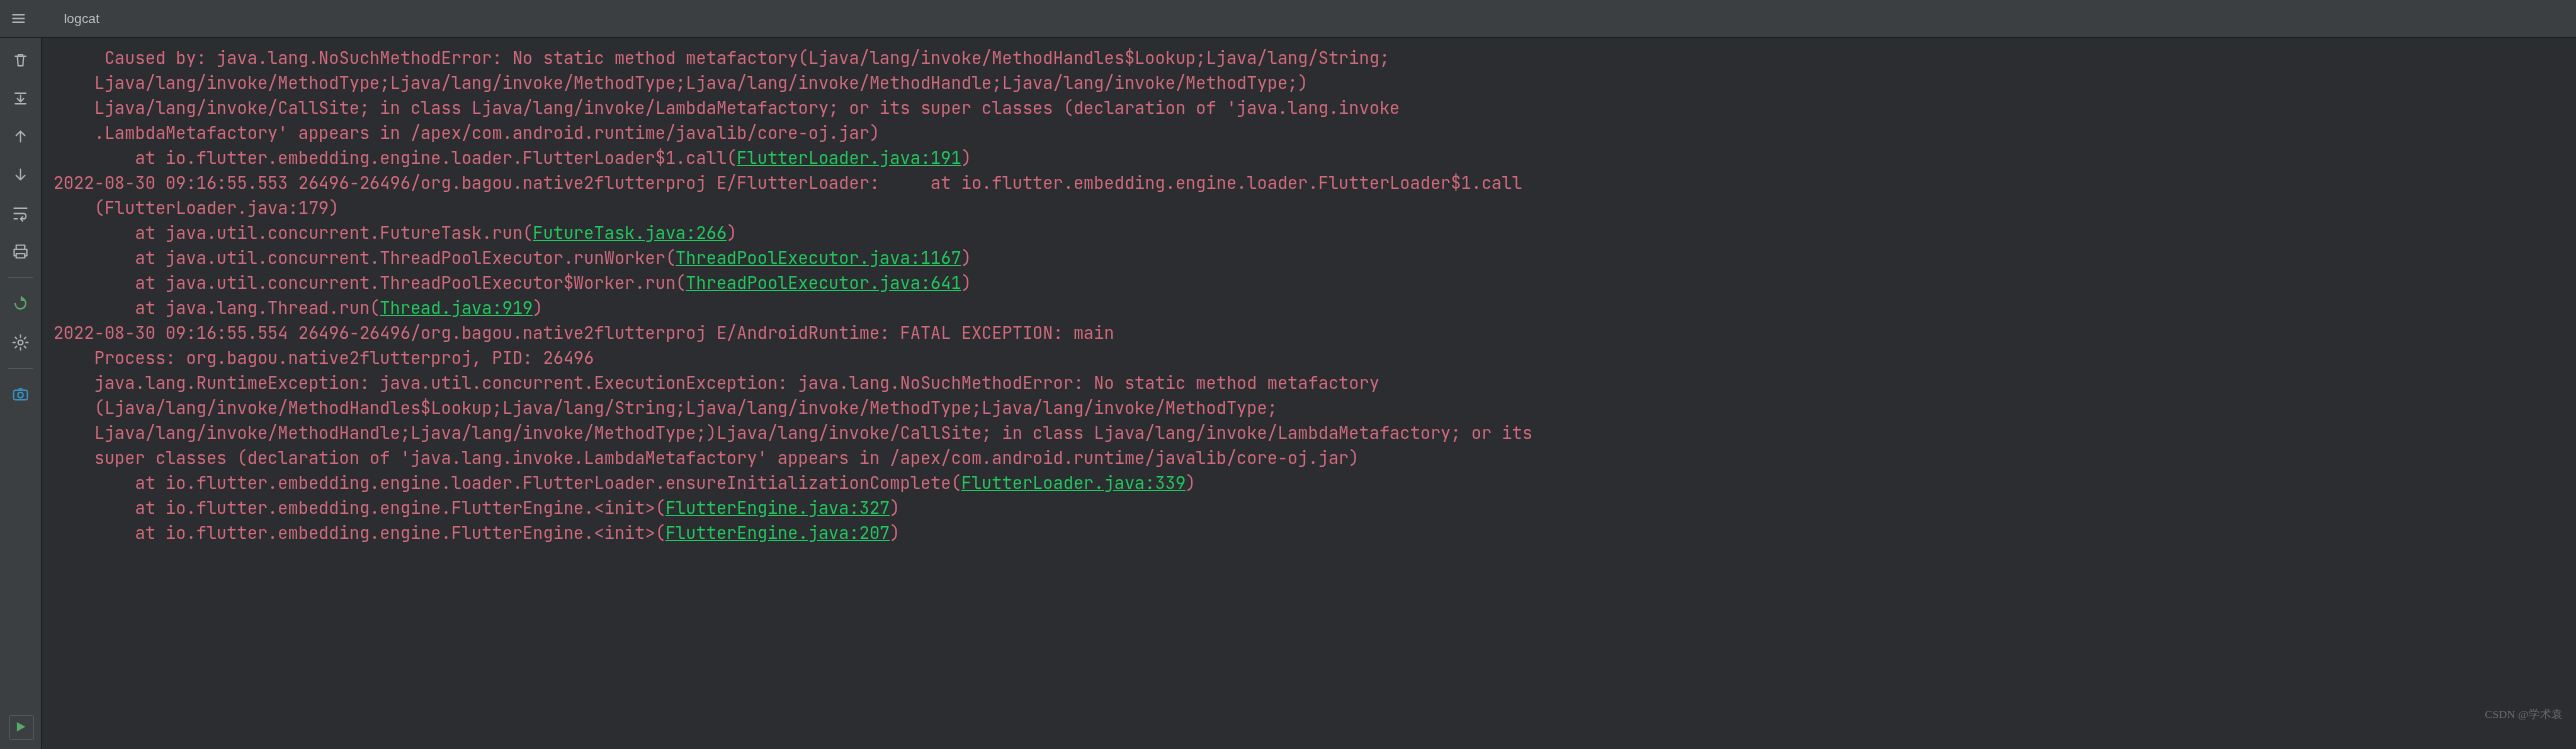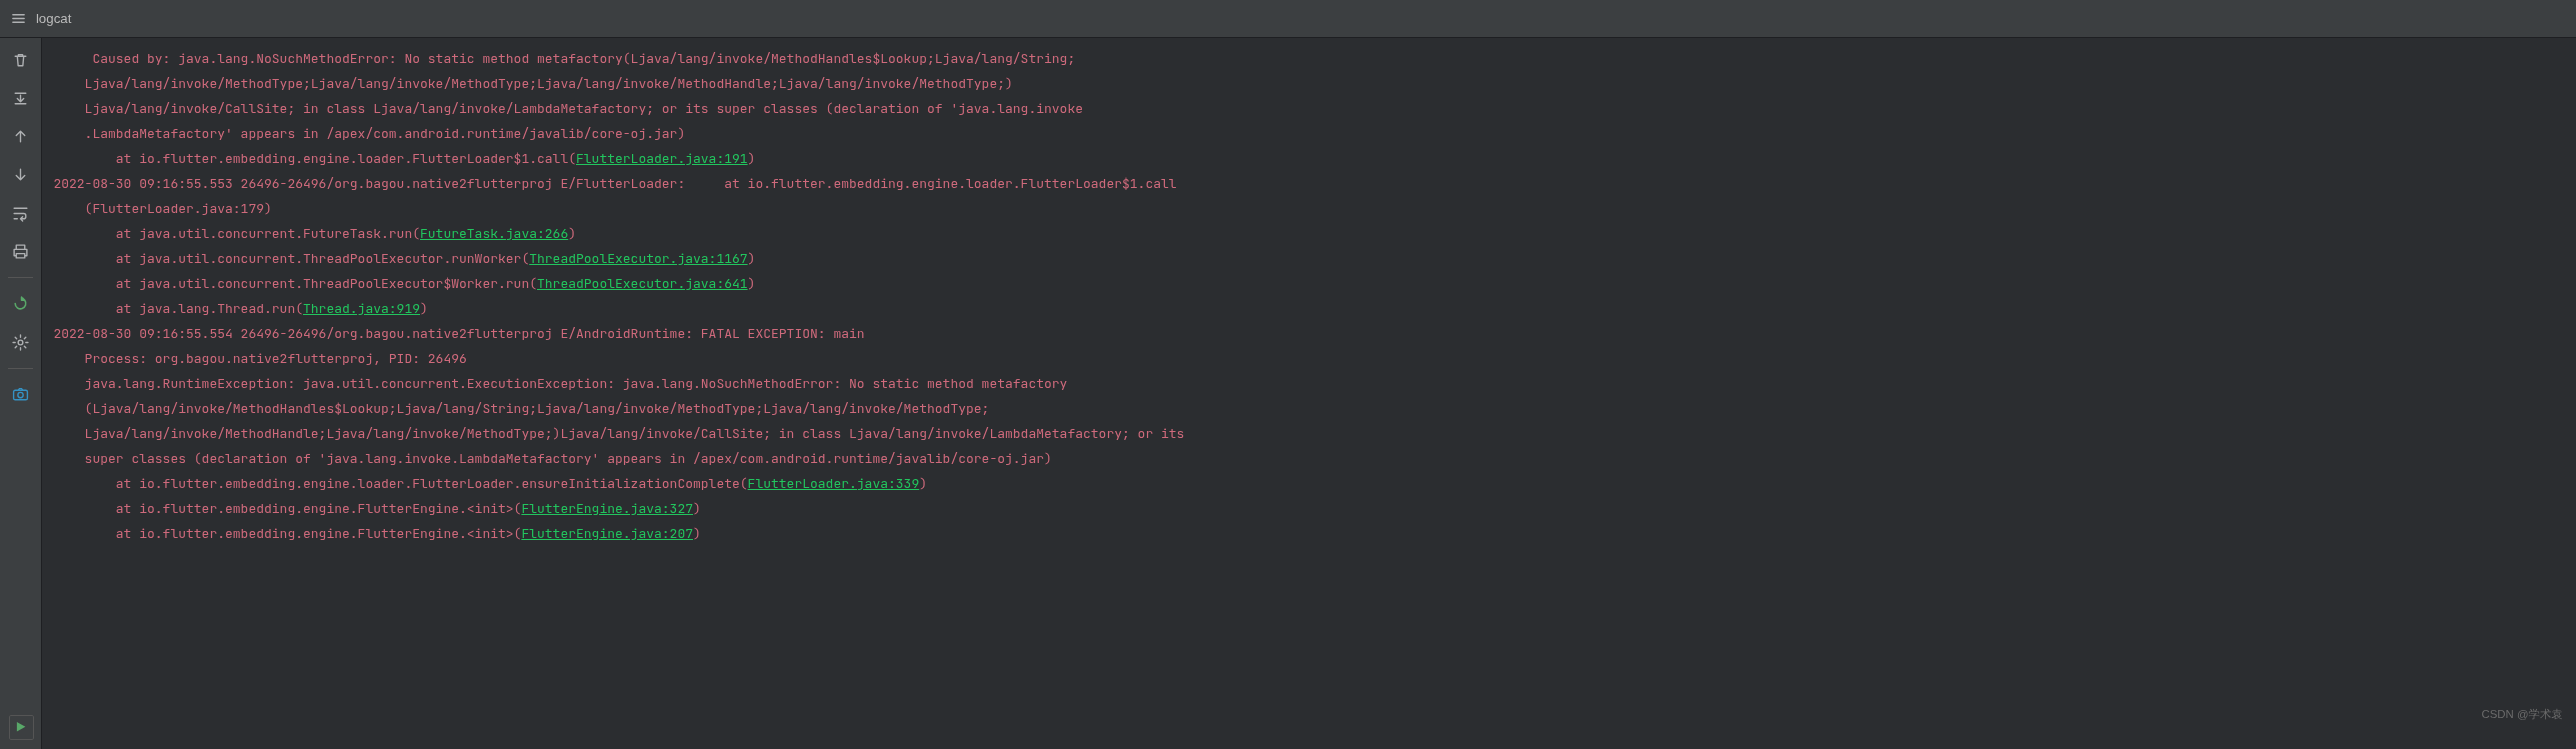--- a/index.html
+++ b/index.html
@@ -15,21 +15,21 @@
   .header {
     height: 38px;
     background: #3c3f41;
     border-bottom: 0.9px solid #1e1f22;
     display: flex;
     align-items: center;
     padding: 0 11.4px;
     gap: 9.5px;
   }
   .header .icon { color: #afb1b3; }
-  .header-title { color: #bbbbbb; font-size: 13.3px; font-family: "Segoe UI", Arial, sans-serif; }
+  .header-title { color: #bbbbbb; font-size: 13.3px; font-family: "Segoe UI", Arial, sans-serif; margin-left: 28px; }
   .main {
     display: flex;
     height: calc(100% - 38px);
   }
   .toolbar {
     width: 42px;
     background: #3c3f41;
     border-right: 0.9px solid #1e1f22;
     display: flex;
     flex-direction: column;
@@ -50,36 +50,36 @@
   .toolbar .sep {
     width: 60%;
     height: 0.9px;
     background: #555;
   }
   .log-area {
     flex: 1;
     background: #2b2d30;
     padding: 7.6px 7.6px 7.6px 11.4px;
     font-family: "JetBrains Mono", "Consolas", "Monaco", monospace;
-    font-size: 13px;
+    font-size: 17px;
     line-height: 25px;
     white-space: pre;
     overflow: hidden;
     color: #cf6a7c;
     position: relative;
   }
   .err { color: #cf6a7c; }
   .lnk { color: #22c55e; text-decoration: underline; cursor: pointer; }
   .watermark {
     position: absolute;
     right: 13.3px;
     bottom: 26.6px;
     font-size: 11.4px;
     color: #6b6b6b;
-    font-family: Liberation Sans, sans-serif;
+    font-family: Liberation Serif, serif;
   }
   .play-btn {
     position: absolute;
     left: 8.5px;
     bottom: 9.5px;
     width: 25px;
     height: 25px;
     background: #3c3f41;
     border: 0.9px solid #555;
     display: flex;

